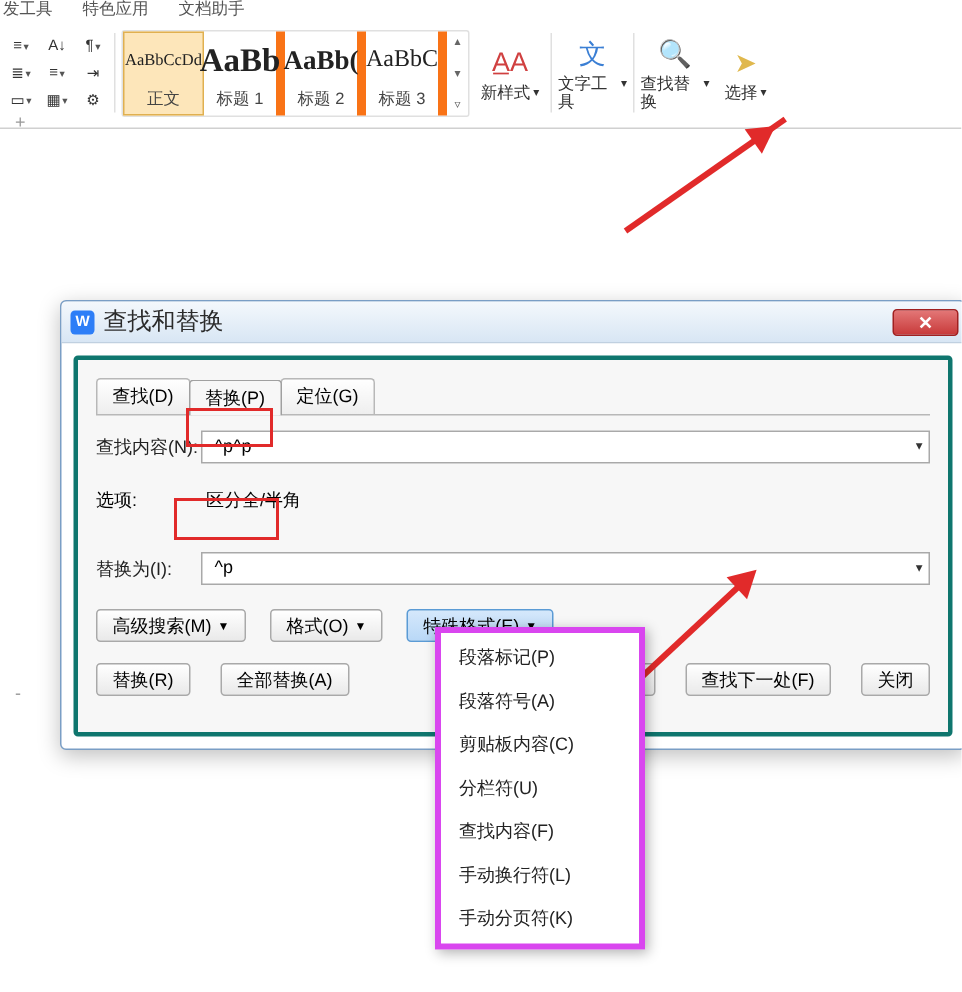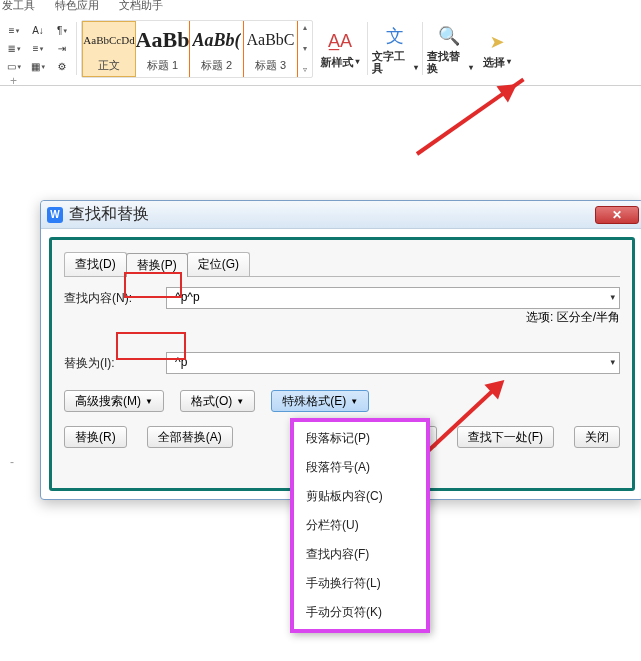--- a/index.html
+++ b/index.html
@@ -41,45 +41,45 @@
     border-radius: 2px;
     margin: 0 2px;
     height: 58px;
   }
   .style-item {
     width: 54px;
     display: flex;
     flex-direction: column;
     align-items: center;
     justify-content: center;
-    border-right: 1px solid #f97316;
+    border-right: 6px solid #f97316;
     cursor: pointer;
   }
   .style-item.sel { background: #fde6ba; border: 1px solid #e0b050; }
   .style-item:last-child { border-right: none; }
   .style-preview { font-family: "SimSun"; color: #222; height: 32px; display:flex; align-items:center; overflow:hidden; }
   .sp1 { font-size: 11px; }
   .sp2 { font-size: 22px; font-weight: bold; }
-  .sp3 { font-size: 18px; font-weight: bold; font-style: italic; }
+  .sp3 { font-size: 18px; font-weight: bold; }
   .sp4 { font-size: 16px; }
   .style-label { font-size: 11px; color: #444; margin-top: 2px;}
   .gallery-arrows {
     display:flex; flex-direction:column; justify-content:space-between;
     padding:2px; width:14px;
   }
   .gallery-arrows div { font-size:8px; color:#666; text-align:center; line-height:10px;}
   .big-btn {
     display: flex; flex-direction: column; align-items: center; justify-content: center;
     width: 50px; height: 58px; cursor: pointer;
     color: #333; font-size: 11px;
     padding: 2px 2px;
   }
   .big-btn.sel-btn { width: 44px;}
   .big-icon { width: 24px; height: 24px; display:flex; align-items:center; justify-content:center; font-size: 18px; margin-bottom: 2px;}
-  .big-label { display:flex; align-items:flex-end; line-height:12px;font-weight:bold;}
+  .big-label { display:flex; align-items:flex-start; line-height:12px;}
   .big-label .drop { font-size: 8px; margin-left: 2px;}
   .menus-cut {
     position:absolute; top:-2px; left:0; right:0; display:flex;
     font-size:11px; color:#555; padding-left:2px; gap:20px;
     height:14px;
   }
   .plus-tab { position:absolute; left:10px; top:74px; font-size:12px; color:#999;}
   .minus-mark { position:absolute; left:10px; top:455px; font-size:12px; color:#999;}
   
   .dialog {
@@ -132,33 +132,33 @@
     margin-right: -1px;
     font-size: 12px;
     cursor:pointer;
   }
   .tab.active {
     background: #f7f7f7;
     position: relative; top: 1px;
     border-color:#a0a0a0;
   }
   .tab-line { height:1px; background:#b8b8b8; margin-top:0;}
-  .row { display:flex; align-items:center; margin-top: 10px; gap: 32px; }
+  .row { display:flex; align-items:center; margin-top: 10px; }
   .row-label { width: 70px; font-size:12px; color:#222; }
   .text-input {
     flex: 1; height: 22px; border: 1px solid #a9a9a9; background:#fff;
     padding: 2px 8px; font-size: 12px; position:relative;
   }
   .text-input .drop-tri { position:absolute; right:4px; top:4px; font-size:9px; color:#333;}
   .red-box {
     position:absolute;
     border: 2px solid #e12a2a;
     pointer-events:none;
   }
-  .opts { margin-top:0; font-size:12px; padding-left:70px;text-align:right;}
+  .opts { margin-top:16px; font-size:12px; padding-left:70px;}
   .btn {
     display:inline-flex; align-items:center;
     height: 22px;
     padding: 0 10px;
     background: linear-gradient(#fff,#e9e9e9);
     border: 1px solid #a9a9a9;
     border-radius: 3px;
     font-size: 12px;
     cursor:pointer;
   }

